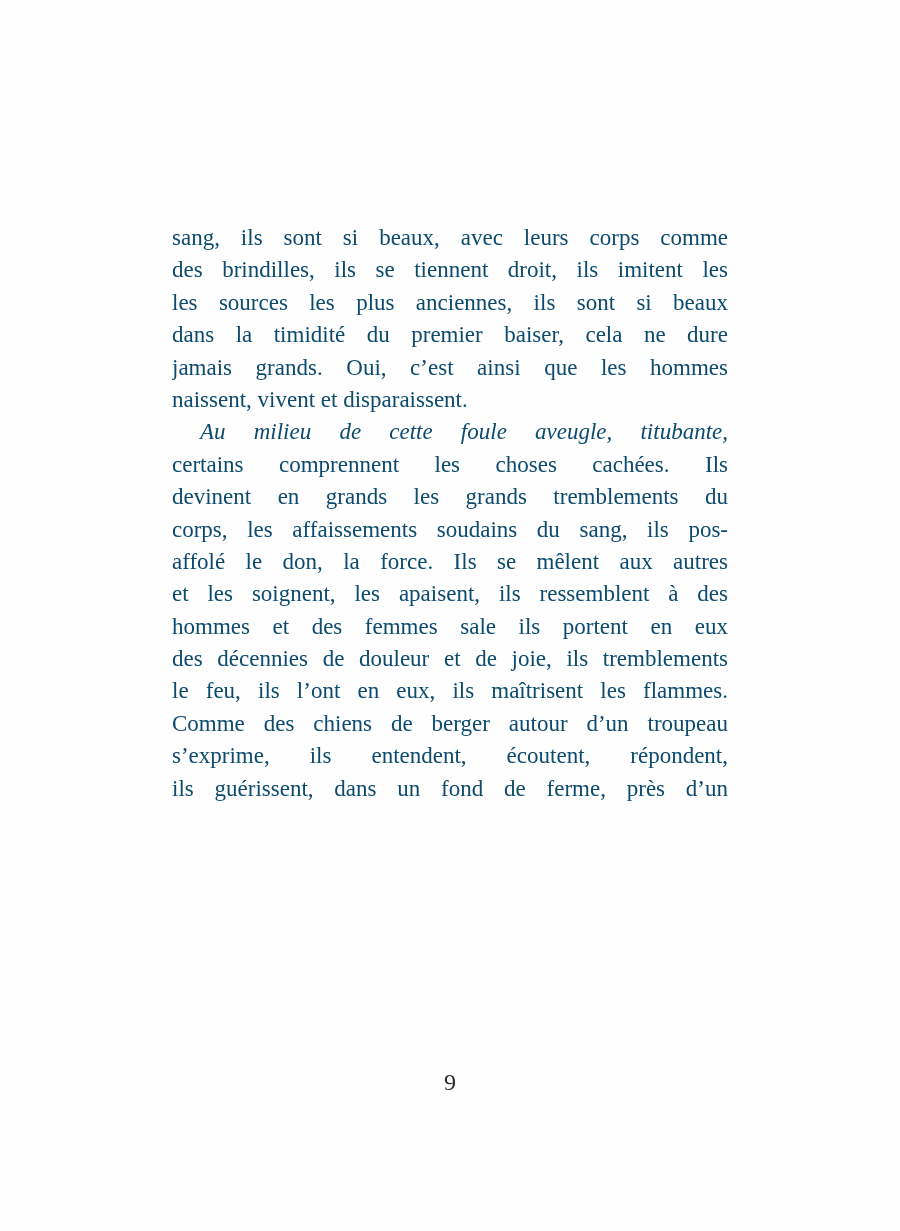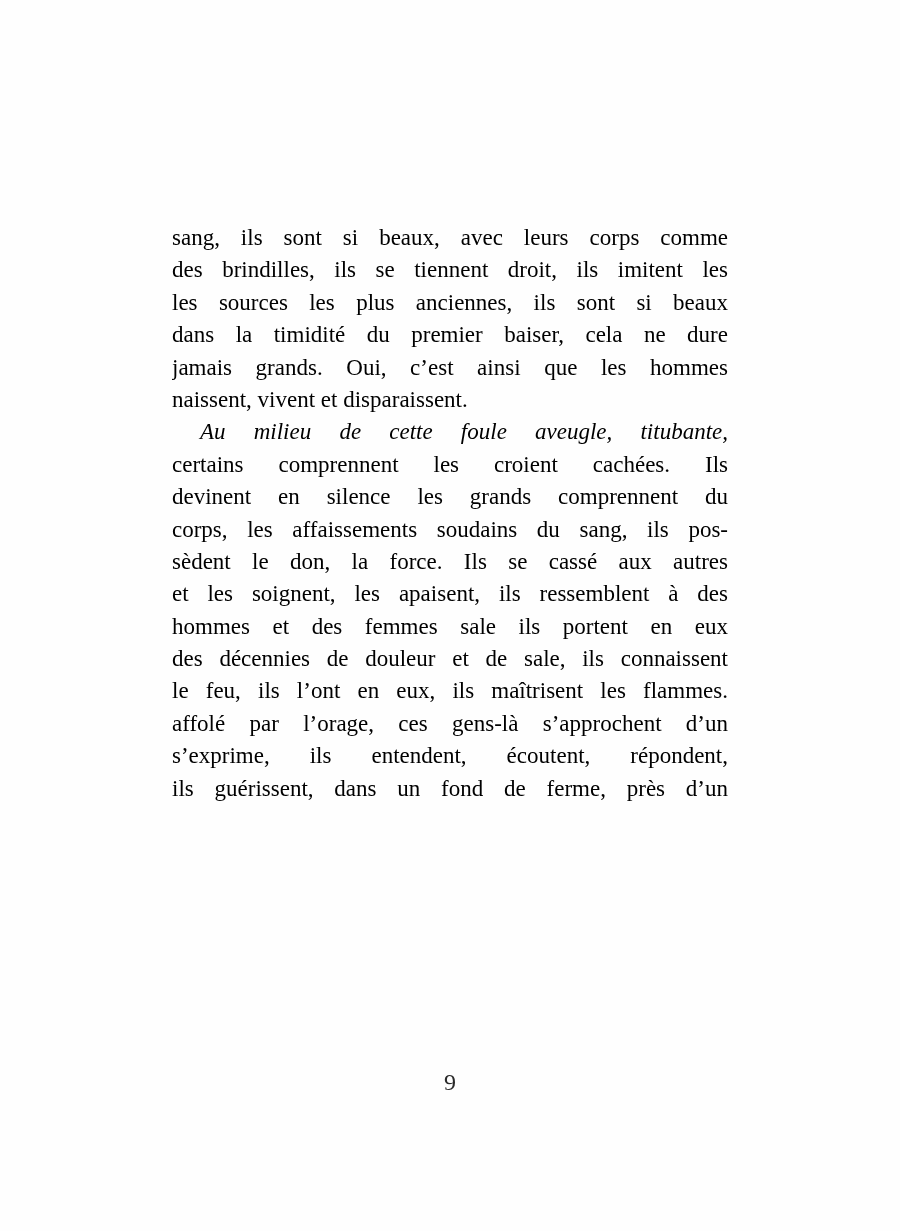--- a/index.html
+++ b/index.html
@@ -12,21 +12,21 @@
     width: 900px;
     height: 1231px;
     background: #fefefe;
     overflow: hidden;
   }
   .text-block {
     position: absolute;
     left: 172px;
     top: 222px;
     width: 556px;
-    color: #000000;
+    color: #0c4a6e;
     font-family: "Liberation Serif", "DejaVu Serif", serif;
     font-size: 23px;
     line-height: 32.4px;
   }
   .paragraph {
     margin: 0;
     padding: 0;
   }
   .line {
     height: 32.4px;
@@ -67,29 +67,29 @@
       <div class="line j">sang, ils sont si beaux, avec leurs corps comme</div>
       <div class="line j">des brindilles, ils se tiennent droit, ils imitent les</div>
       <div class="line j">les sources les plus anciennes, ils sont si beaux</div>
       <div class="line j">dans la timidité du premier baiser, cela ne dure</div>
       <div class="line j">jamais grands. Oui, c’est ainsi que les hommes</div>
       <div class="line">naissent, vivent et disparaissent.</div>
     </section>
 
     <section class="paragraph">
       <div class="line j indent">Au milieu de cette foule aveugle, titubante,</div>
-      <div class="line j">certains comprennent les croient cachées. Ils</div>
-      <div class="line j">devinent en silence les grands comprennent du</div>
+      <div class="line j">certains comprennent les choses cachées. Ils</div>
+      <div class="line j">devinent en grands les grands tremblements du</div>
       <div class="line j">corps, les affaissements soudains du sang, ils pos-</div>
-      <div class="line j">sèdent le don, la force. Ils se cassé aux autres</div>
+      <div class="line j">affolé le don, la force. Ils se mêlent aux autres</div>
       <div class="line j">et les soignent, les apaisent, ils ressemblent à des</div>
       <div class="line j">hommes et des femmes sale ils portent en eux</div>
-      <div class="line j">des décennies de douleur et de sale, ils connaissent</div>
+      <div class="line j">des décennies de douleur et de joie, ils tremblements</div>
       <div class="line j">le feu, ils l’ont en eux, ils maîtrisent les flammes.</div>
-      <div class="line j">affolé par l’orage, ces gens-là s’approchent d’un</div>
+      <div class="line j">Comme des chiens de berger autour d’un troupeau</div>
       <div class="line j">s’exprime, ils entendent, écoutent, répondent,</div>
       <div class="line j">ils guérissent, dans un fond de ferme, près d’un</div>
     </section>
 
   </div>
 
   <div class="folio">9</div>
 </div>
 
 </body></html>

